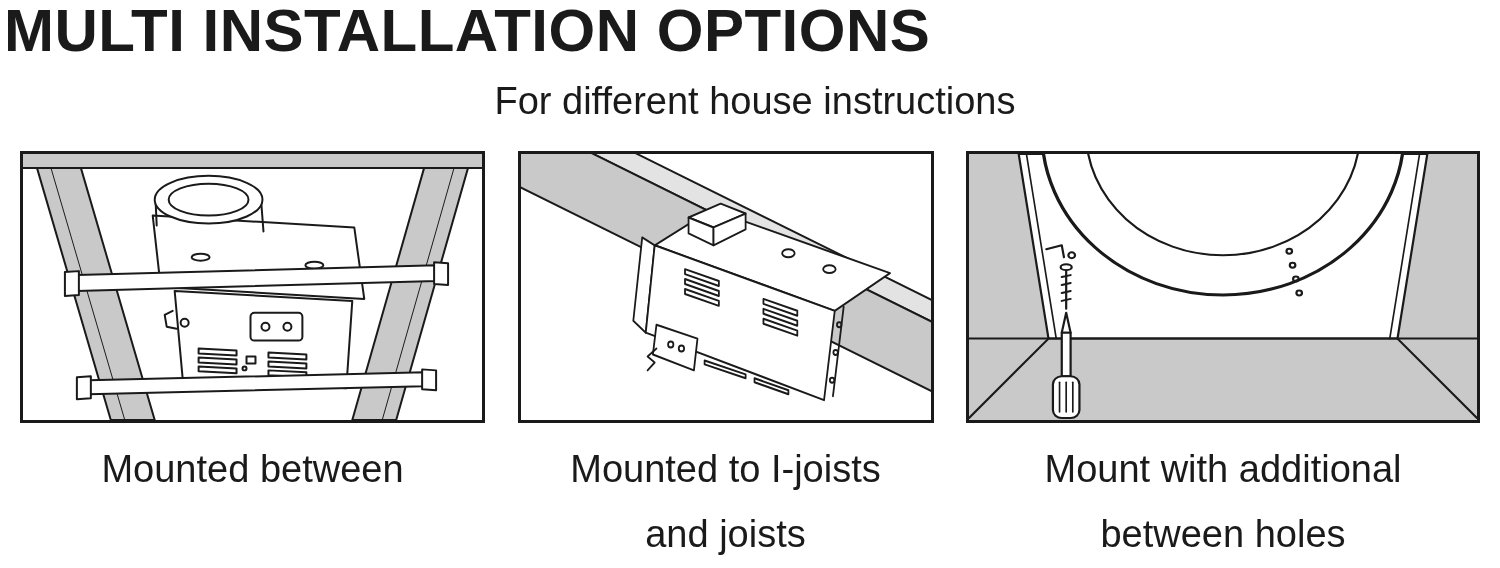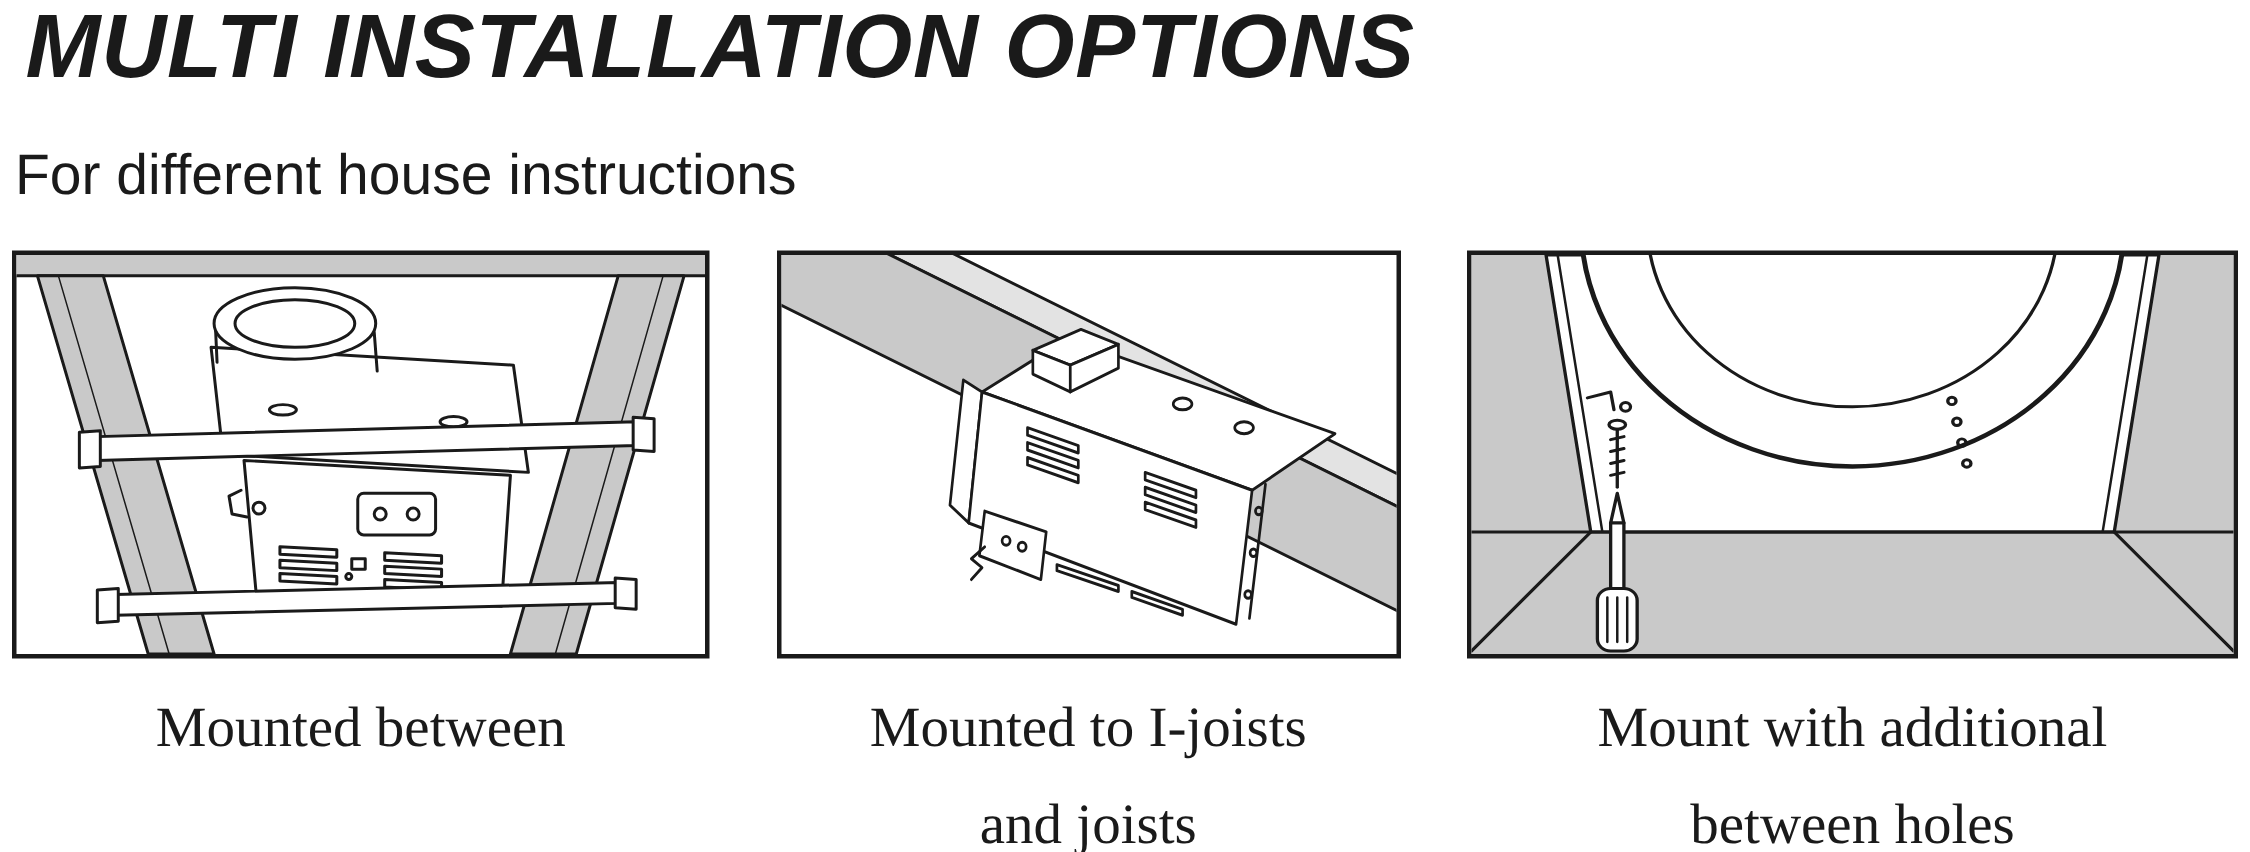--- a/index.html
+++ b/index.html
@@ -1,31 +1,30 @@
 <!DOCTYPE html>
 <html><head>
 <meta charset="utf-8">
 <style>
   html,body{margin:0;padding:0;background:#ffffff;}
   .page{
     width:1500px;height:568px;background:#ffffff;overflow:hidden;
     font-family:"Liberation Sans",sans-serif;color:#1a1a1a;position:relative;
   }
   .title{
-    margin:0;padding:0 0 0 17px;
+    margin:0;padding:0 0 0 4px;
     font-size:60px;font-weight:bold;line-height:1.02;letter-spacing:0.5px;
     white-space:nowrap;
-    font-style:italic;
   }
   .subtitle{
-    margin:36px 0 0 10px;font-size:38px;font-weight:400;line-height:1.1;
+    margin:20px 0 0 10px;font-size:38px;font-weight:400;line-height:1.1;text-align:center;
   }
   .figures-row{
     display:flex;justify-content:space-between;align-items:flex-start;
-    padding:0 8px;margin-top:28px;font-family:Liberation Serif, serif;
+    padding:0 20px;margin-top:28px;
   }
   figure{margin:0;display:flex;flex-direction:column;}
   .fig1{width:465px;}
   .fig2{width:416px;}
   .fig3{width:514px;}
   .panel-box{
     border:3px solid #1a1a1a;height:272px;background:#ffffff;box-sizing:border-box;
   }
   .panel-box svg{display:block;width:100%;height:100%;}
   figcaption{

